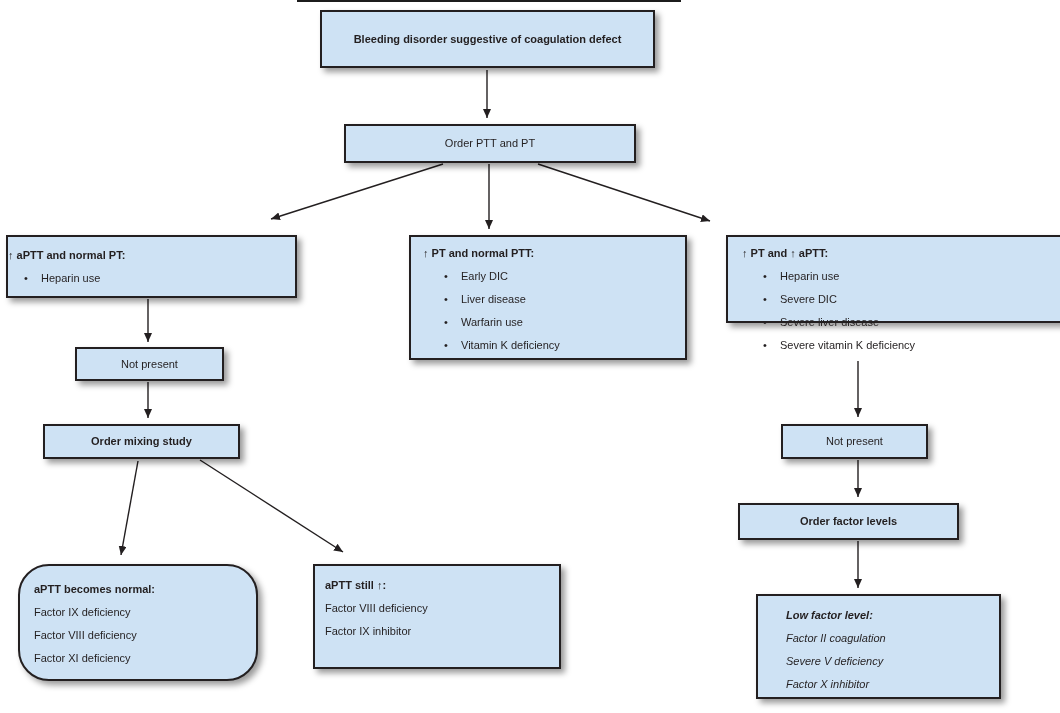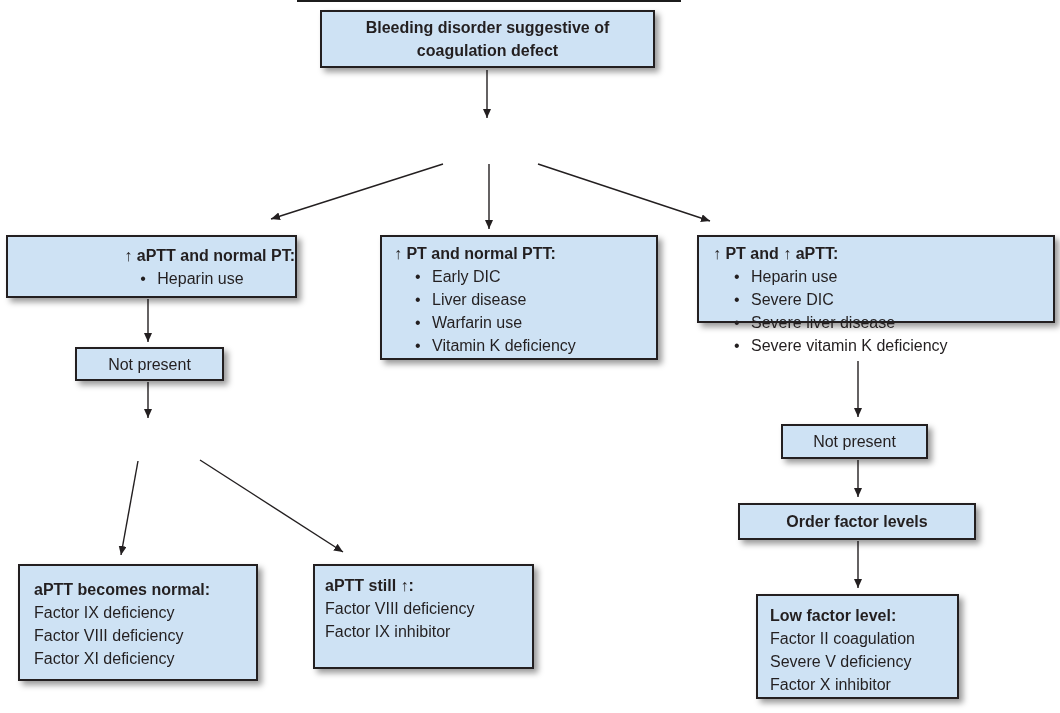--- a/index.html
+++ b/index.html
@@ -2,21 +2,21 @@
 <html style="--background: #ffffff; --box-fill: #cee2f4; --box-border: #231f20; --text: #231f20; --arrow: #231f20;"><head>
 <meta charset="utf-8">
 <style>
   html, body { margin: 0; padding: 0; background: #ffffff; }
   .canvas {
     position: relative;
     width: 1060px;
     height: 713px;
     background: var(--background, #ffffff);
     font-family: "Liberation Sans", sans-serif;
-    font-size: 16px;
+    font-size: 11px;
     color: var(--text, #231f20);
     overflow: hidden;
   }
   .arrows {
     position: absolute;
     left: 0; top: 0;
     width: 1060px; height: 713px;
     pointer-events: none;
   }
   .edge { stroke: var(--arrow, #231f20); stroke-width: 1.4; }
@@ -35,25 +35,25 @@
   }
   .node.center {
     display: flex;
     align-items: center;
     justify-content: center;
     text-align: center;
   }
   .node.center-block {
     display: flex;
     align-items: center;
-    justify-content: flex-end;
+    justify-content: flex-start;
   }
   .node.center-block .inner { text-align: left; }
   .bold { font-weight: bold; }
-  .list { padding-top: 5px; padding-left: 12px; padding-right: 20px; }
+  .list { padding-top: 5px; padding-left: 12px; padding-right: 20px; margin-left: 29px; }
   .hdr { font-weight: bold; }
   .brow { display: flex; padding-left: 21px; }
   .bm { width: 17px; flex: 0 0 17px; }
   .center-block .brow { padding-left: 16px; }
   .plain-lines { padding-top: 12px; padding-left: 14px; padding-right: 6px; }
 </style>
 </head>
 <body>
 
 <div class="canvas">
@@ -76,20 +76,23 @@
     <line class="edge" x1="200" y1="460" x2="343" y2="552" marker-end="url(#ah)"></line>
     <line class="edge" x1="858" y1="361" x2="858" y2="417" marker-end="url(#ah)"></line>
     <line class="edge" x1="858" y1="460" x2="858" y2="497" marker-end="url(#ah)"></line>
     <line class="edge" x1="858" y1="541" x2="858" y2="588" marker-end="url(#ah)"></line>
   </svg>
 
   <div class="node center bold" style="left:320px; top:10px; width:335px; height:58px; padding:0 9px;">
     <div>Bleeding disorder suggestive of coagulation defect</div>
   </div>
 
+  <div class="node center" style="left:344px; top:124px; width:292px; height:39px;">
+    <div>Order PTT and PT</div>
+  </div>
 
   <div class="node center-block" style="left:6px; top:235px; width:291px; height:63px;">
     <div class="inner">
       <div class="hdr">↑ aPTT and normal PT:</div>
       <div class="brow">
         <span class="bm">•</span>
         <span>Heparin use</span>
       </div>
     </div>
   </div>
@@ -131,42 +134,45 @@
     <div class="brow">
       <span class="bm">•</span>
       <span>Severe vitamin K deficiency</span>
     </div>
   </div>
 
   <div class="node center" style="left:75px; top:347px; width:149px; height:34px;">
     <div>Not present</div>
   </div>
 
+  <div class="node center bold" style="left:43px; top:424px; width:197px; height:35px;">
+    <div>Order mixing study</div>
+  </div>
 
-  <div class="node plain-lines" style="left:18px; top:564px; width:240px; height:117px;">
+  <div class="node plain-lines" style="left:18px; top:564px; width:240px; height:117px;border-radius:31px;">
     <div class="hdr">aPTT becomes normal:</div>
     <div>Factor IX deficiency</div>
     <div>Factor VIII deficiency</div>
     <div>Factor XI deficiency</div>
   </div>
 
-  <div class="node plain-lines" style="left:313px; top:564px; width:221px; height:105px; padding-top:8px; padding-left:10px;">
+  <div class="node plain-lines" style="left:313px; top:564px; width:248px; height:105px; padding-top:8px; padding-left:10px;">
     <div class="hdr">aPTT still ↑:</div>
     <div>Factor VIII deficiency</div>
     <div>Factor IX inhibitor</div>
   </div>
 
   <div class="node center" style="left:781px; top:424px; width:147px; height:35px;">
     <div>Not present</div>
   </div>
 
-  <div class="node center bold" style="left:738px; top:503px; width:238px; height:37px;">
+  <div class="node center bold" style="left:738px; top:503px; width:221px; height:37px;">
     <div>Order factor levels</div>
   </div>
 
-  <div class="node plain-lines" style="left:756px; top:594px; width:203px; height:105px; padding-top:8px; padding-left:12px;">
+  <div class="node plain-lines" style="left:756px; top:594px; width:245px; height:105px; padding-top:8px; padding-left:28px;font-style:italic;">
     <div class="hdr">Low factor level:</div>
     <div>Factor II coagulation</div>
     <div>Severe V deficiency</div>
     <div>Factor X inhibitor</div>
   </div>
 
 </div>
 
 </body></html>

